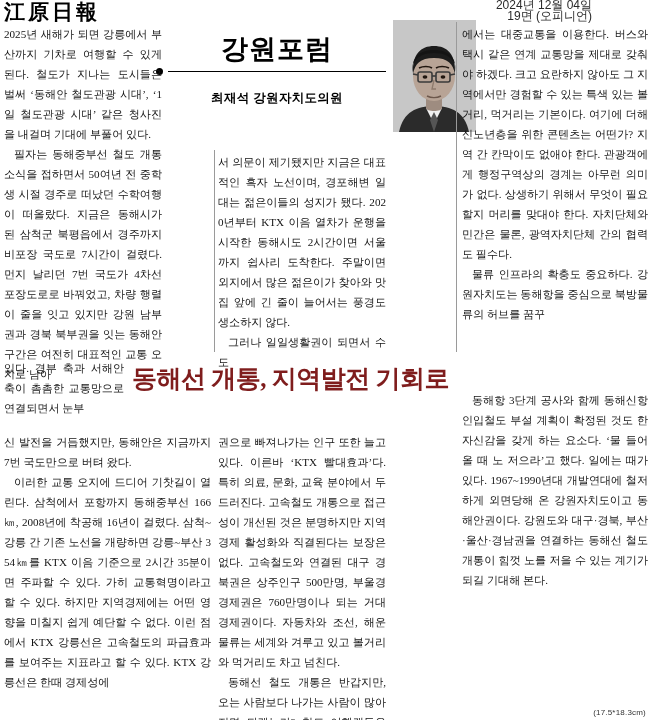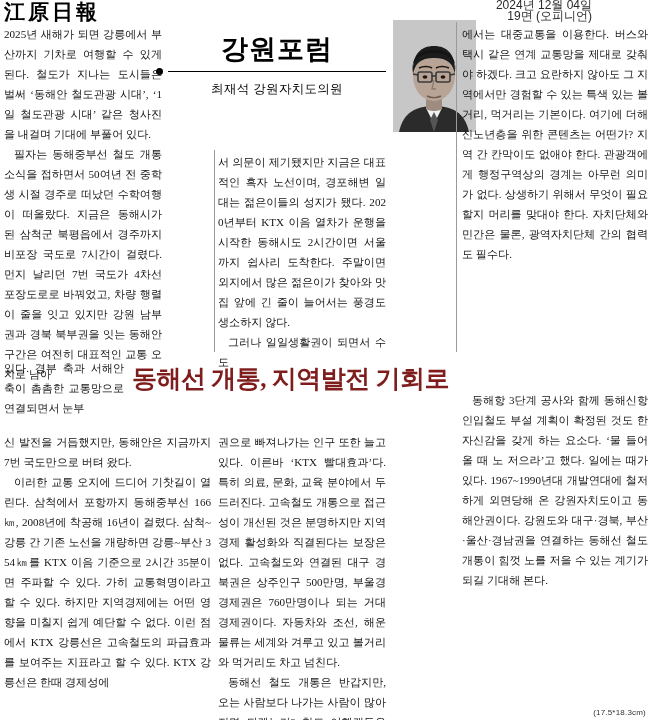--- a/index.html
+++ b/index.html
@@ -82,23 +82,23 @@
     content: "";
     position: absolute;
     left: -12px;
     top: -3px;
     width: 7px;
     height: 7px;
     background: #000;
     border-radius: 50%;
   }
   .forum-byline {
-    margin-top: 9px;
-    font-family: "Liberation Sans", "DejaVu Sans", sans-serif;
-    font-weight: normal;
+    margin-top: 18px;
+    font-family: "Liberation Sans", "DejaVu Sans", sans-serif;
+    font-weight: bold;
     font-size: 12.5px;
     letter-spacing: 0.3px;
     color: #000;
   }
 
   
   .photo-frame {
     position: absolute;
     left: 393px;
     top: 20px;
@@ -247,20 +247,21 @@
     <p>그러나 일일생활권이 되면서 수도</p>
   </div>
 
   <div class="col" id="col2-bot">
     <p class="noindent">권으로 빠져나가는 인구 또한 늘고 있다. 이른바 ‘KTX 빨대효과’다. 특히 의료, 문화, 교육 분야에서 두드러진다. 고속철도 개통으로 접근성이 개선된 것은 분명하지만 지역경제 활성화와 직결된다는 보장은 없다. 고속철도와 연결된 대구 경북권은 상주인구 500만명, 부울경 경제권은 760만명이나 되는 거대 경제권이다. 자동차와 조선, 해운물류는 세계와 겨루고 있고 볼거리와 먹거리도 차고 넘친다.</p>
     <p>동해선 철도 개통은 반갑지만, 오는 사람보다 나가는 사람이 많아지면 되겠는가? 철도 여행객들은 목적지</p>
   </div>
 
   <div class="col" id="col3-top">
     <p class="noindent">에서는 대중교통을 이용한다. 버스와 택시 같은 연계 교통망을 제대로 갖춰야 하겠다. 크고 요란하지 않아도 그 지역에서만 경험할 수 있는 특색 있는 볼거리, 먹거리는 기본이다. 여기에 더해 신노년층을 위한 콘텐츠는 어떤가? 지역 간 칸막이도 없애야 한다. 관광객에게 행정구역상의 경계는 아무런 의미가 없다. 상생하기 위해서 무엇이 필요할지 머리를 맞대야 한다. 자치단체와 민간은 물론, 광역자치단체 간의 협력도 필수다.</p>
+    <p>물류 인프라의 확충도 중요하다. 강원자치도는 동해항을 중심으로 북방물류의 허브를 꿈꾸</p>
   </div>
 
   <div class="col" id="col3-bot">
     <p>동해항 3단계 공사와 함께 동해신항 인입철도 부설 계획이 확정된 것도 한 자신감을 갖게 하는 요소다. ‘물 들어올 때 노 저으라’고 했다. 일에는 때가 있다. 1967~1990년대 개발연대에 철저하게 외면당해 온 강원자치도이고 동해안권이다. 강원도와 대구·경북, 부산·울산·경남권을 연결하는 동해선 철도 개통이 힘껏 노를 저을 수 있는 계기가 되길 기대해 본다.</p>
   </div>
 
   <div class="headline">동해선 개통, 지역발전 기회로</div>
 
   <div class="size-credit">(17.5*18.3cm)</div>
 

